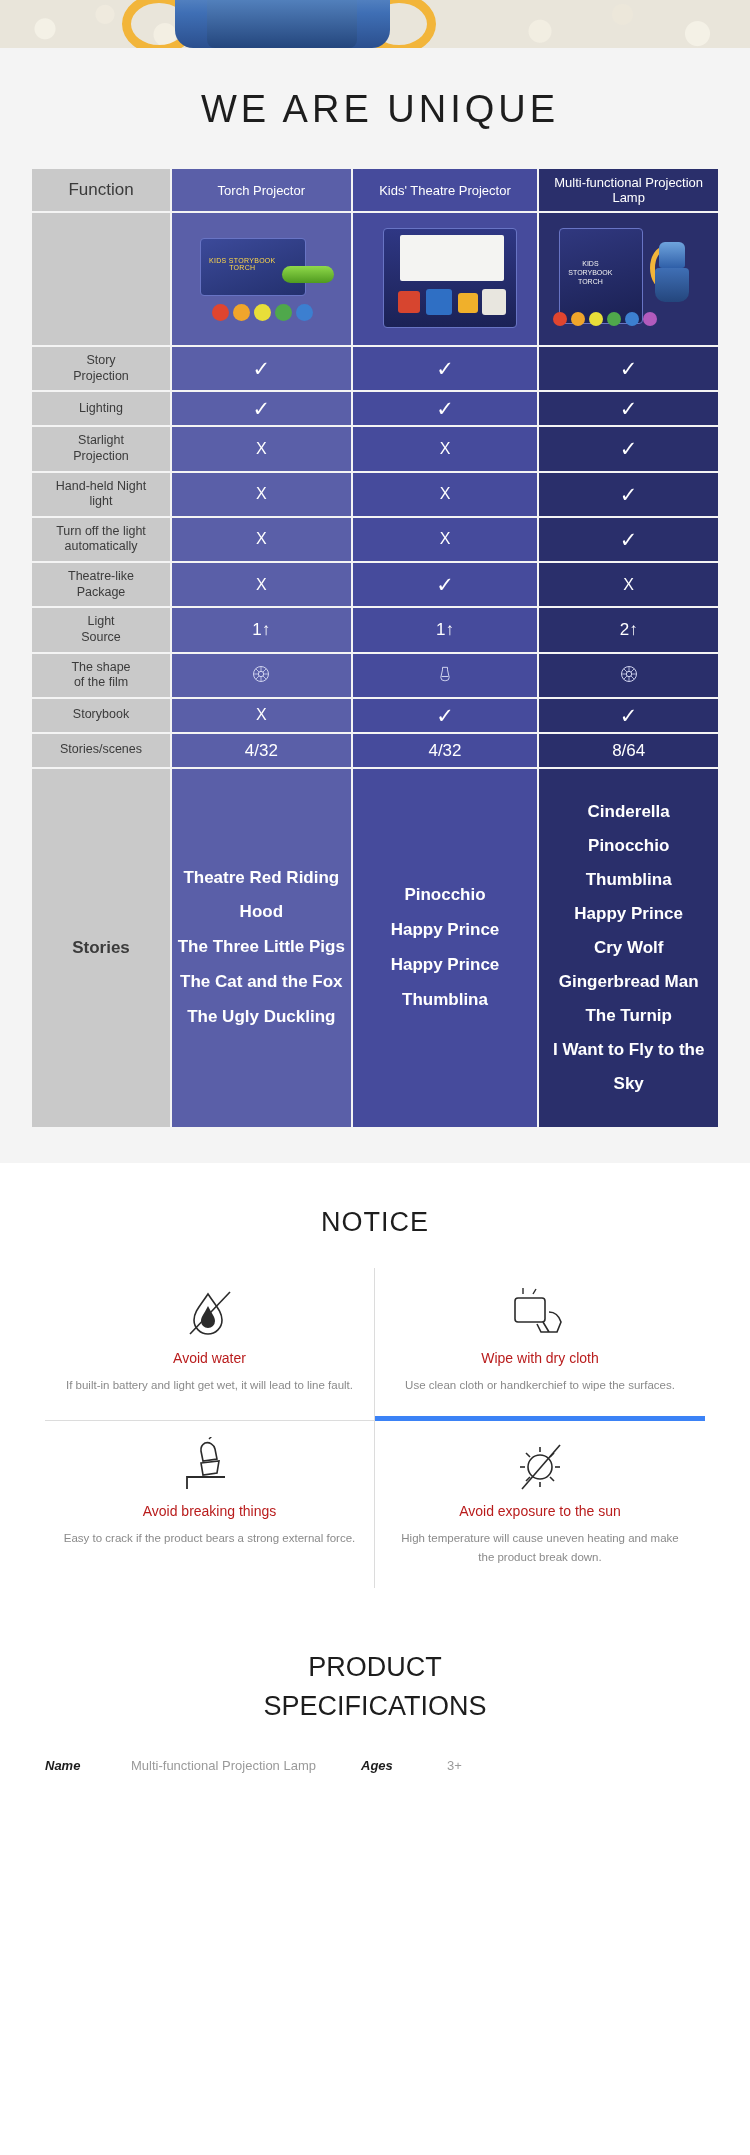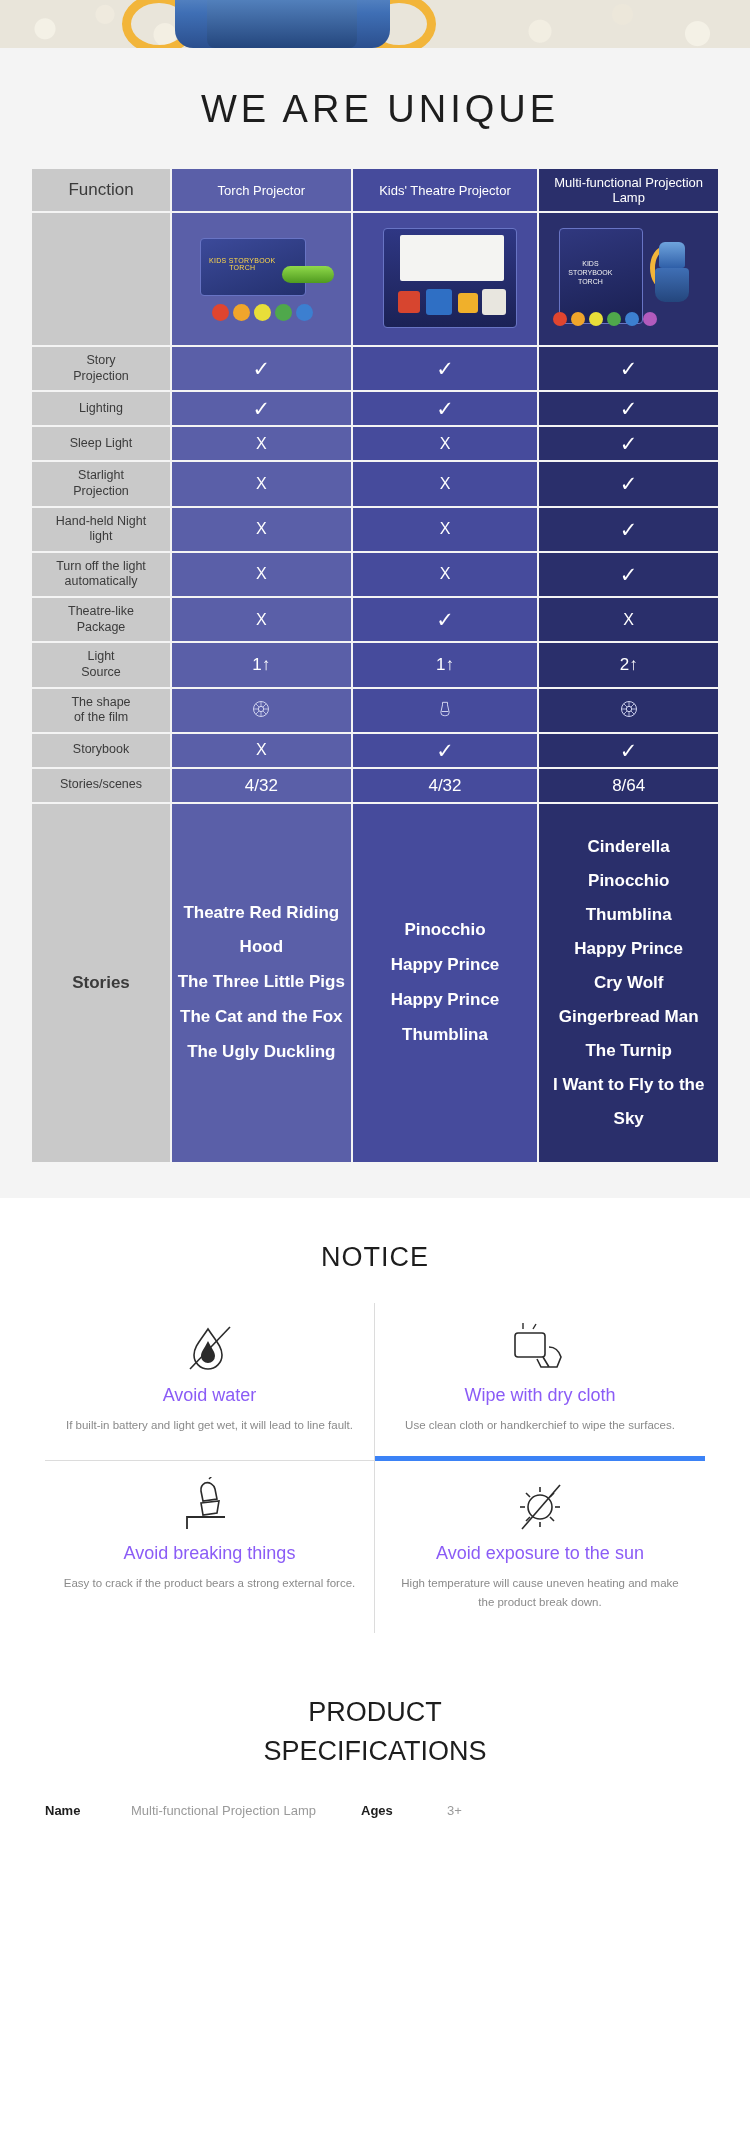--- a/index.html
+++ b/index.html
@@ -199,34 +199,34 @@
   }
   .notice-grid {
     width: 660px; margin: 0 auto;
     display: grid; grid-template-columns: 1fr 1fr;
   }
   .notice-cell { padding: 16px 18px 22px; text-align: center; }
   .notice-cell.tl { border-right: 1px solid #dcdcdc; border-bottom: 1px solid #dcdcdc; }
   .notice-cell.tr { border-bottom: 5px solid #3b82f6; }
   .notice-cell.bl { border-right: 1px solid #dcdcdc; }
   .notice-icon { height: 56px; display: flex; align-items: flex-end; justify-content: center; margin-bottom: 10px; }
-  .notice-head { font-size: 18px; color: #8b5cf6; font-weight: 400; margin-bottom: 10px; }
+  .notice-head { font-size: 14px; color: #b91c1c; font-weight: 400; margin-bottom: 10px; }
   .notice-desc { font-size: 11.5px; color: #8a8a8a; line-height: 1.6; }
 
   
   .spec-section { background: #fff; padding: 34px 0 10px; }
   h2.spec-title {
     text-align: center; font-size: 27px; font-weight: 400; color: #1d1d1d; line-height: 1.45;
   }
   .spec-table {
     width: 660px; margin: 26px auto 0;
     display: grid; grid-template-columns: 86px 230px 86px 120px;
     font-size: 13px;
   }
-  .spec-k { font-weight: bold; color: #1d1d1d; padding: 6px 0; }
+  .spec-k { font-weight: bold; color: #1d1d1d; padding: 6px 0; font-style: italic; }
   .spec-v { color: #9a9a9a; padding: 6px 0; }
 </style>
 </head>
 <body>
 
 <div class="page">
 
   <div class="hero">
     <div class="beads"></div>
     <div class="ring-left"></div>
@@ -314,26 +314,20 @@
             <td class="cell-b"><span class="mark check">✓</span></td>
             <td class="cell-c"><span class="mark check">✓</span></td>
           </tr>
           <tr>
             <td class="rowlabel">Lighting</td>
             <td class="cell-a"><span class="mark check">✓</span></td>
             <td class="cell-b"><span class="mark check">✓</span></td>
             <td class="cell-c"><span class="mark check">✓</span></td>
           </tr>
           <tr>
-            <td class="rowlabel">Sleep Light</td>
-            <td class="cell-a"><span class="mark ex">X</span></td>
-            <td class="cell-b"><span class="mark ex">X</span></td>
-            <td class="cell-c"><span class="mark check">✓</span></td>
-          </tr>
-          <tr>
             <td class="rowlabel">Starlight<br>Projection</td>
             <td class="cell-a"><span class="mark ex">X</span></td>
             <td class="cell-b"><span class="mark ex">X</span></td>
             <td class="cell-c"><span class="mark check">✓</span></td>
           </tr>
           <tr>
             <td class="rowlabel">Hand-held Night<br>light</td>
             <td class="cell-a"><span class="mark ex">X</span></td>
             <td class="cell-b"><span class="mark ex">X</span></td>
             <td class="cell-c"><span class="mark check">✓</span></td>

